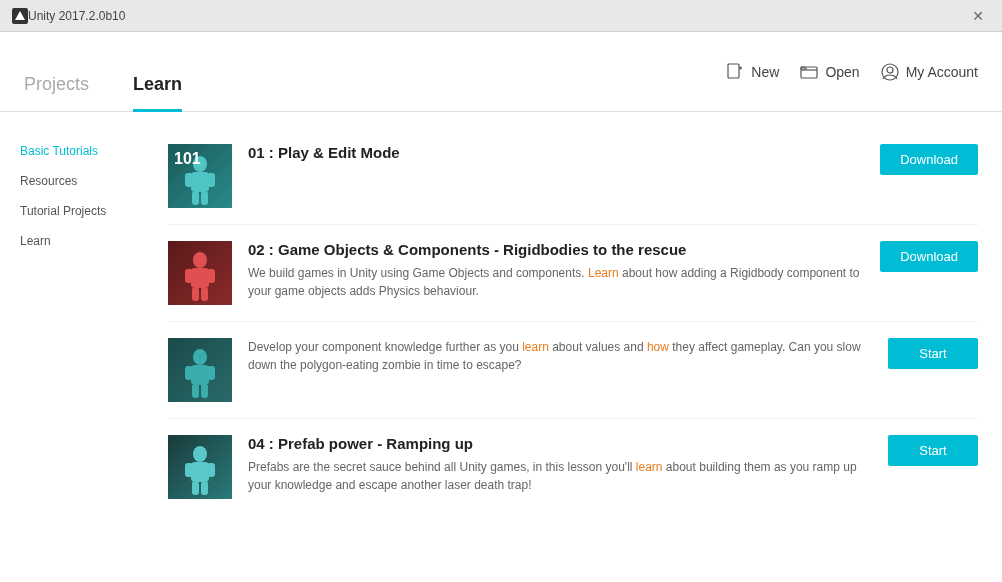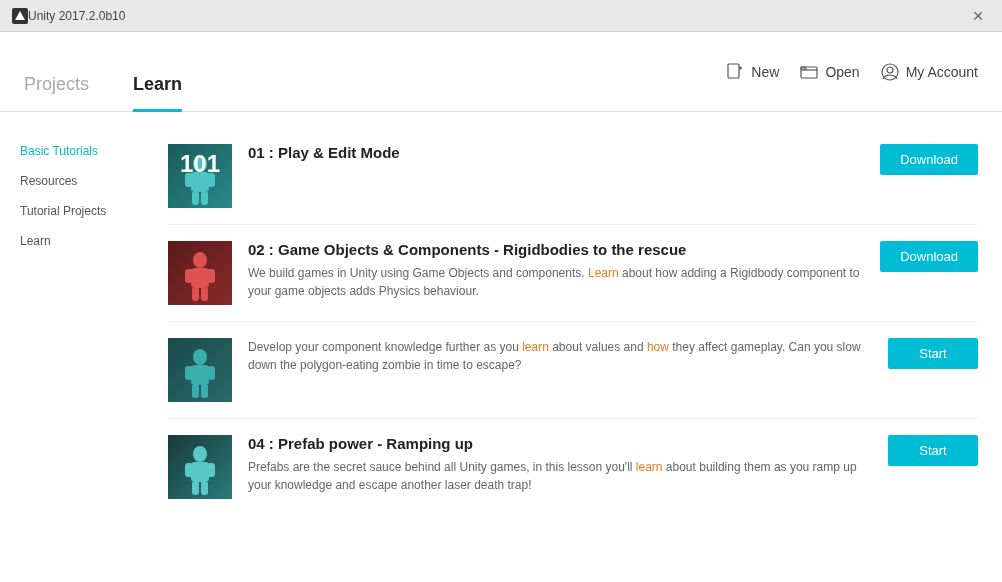--- a/index.html
+++ b/index.html
@@ -155,26 +155,26 @@
       display: flex;
       align-items: center;
       justify-content: center;
       overflow: hidden;
       position: relative;
     }
     .thumb-101 {
       background: linear-gradient(135deg, #1a5a5a 0%, #2a8a8a 100%);
     }
     .thumb-101-text {
-      font-size: 24px;
+      font-size: 16px;
       font-weight: bold;
       color: #fff;
       position: absolute;
       top: 6px;
-      left: 12px;
+      left: 6px;
     }
 
     
     .tutorial-info {
       flex: 1;
     }
     .tutorial-title {
       font-size: 15px;
       font-weight: 600;
       color: #222;

